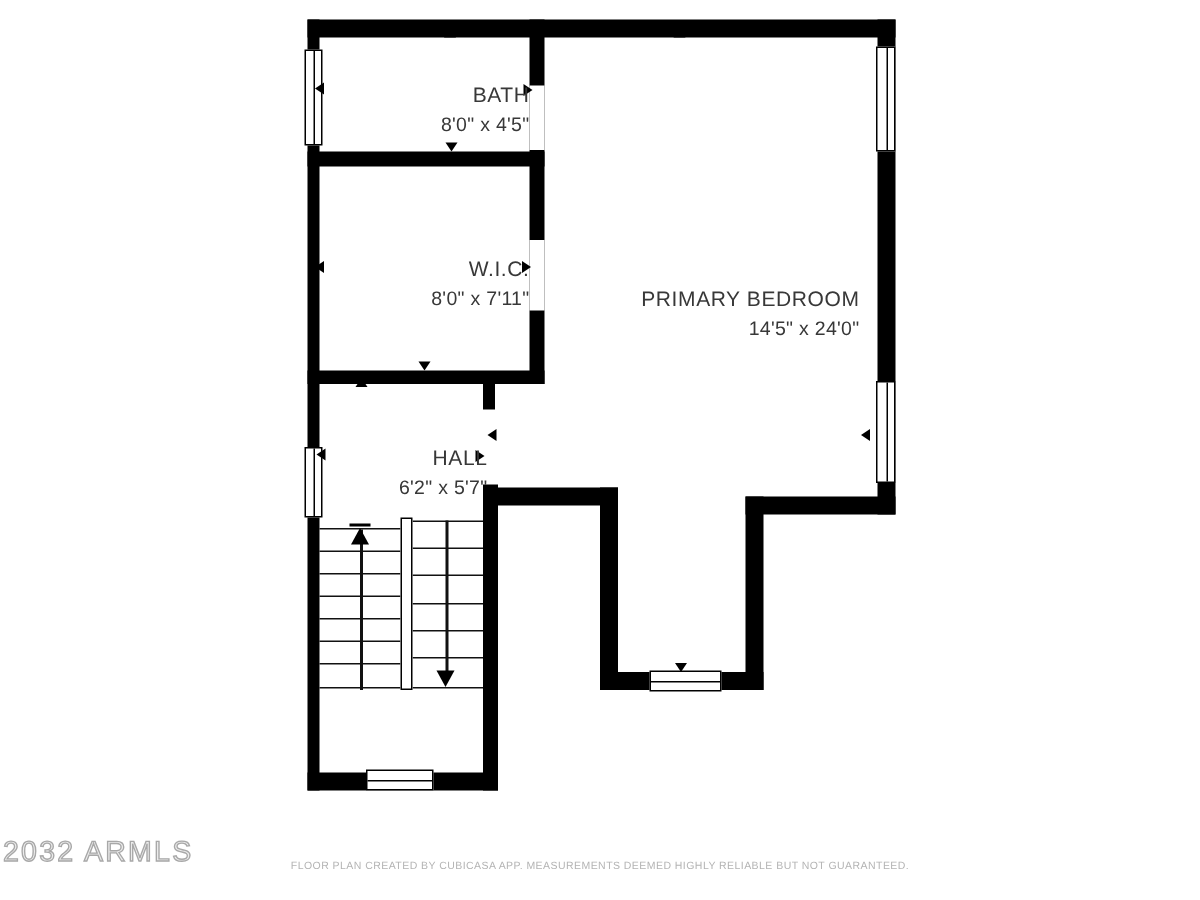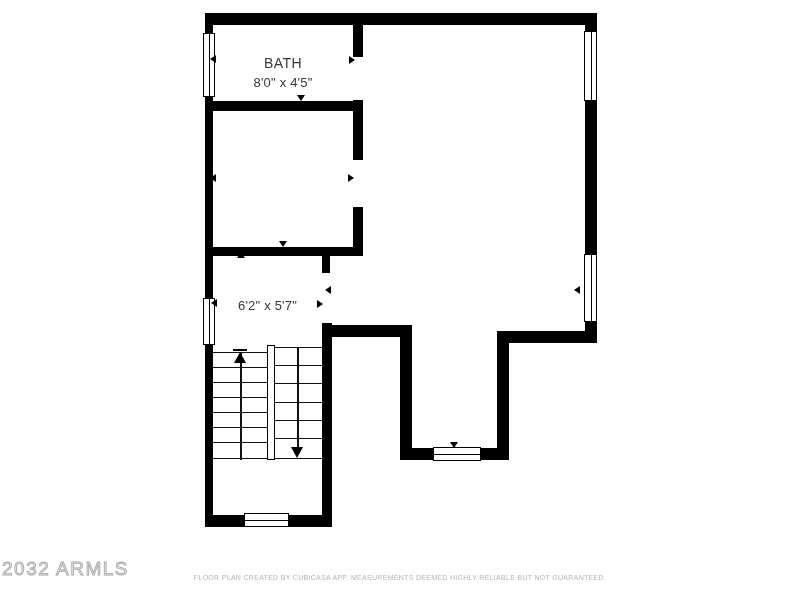--- a/index.html
+++ b/index.html
@@ -14,21 +14,21 @@
   .rail{position:absolute;background:#fff;border:1px solid #000;box-sizing:border-box;z-index:2;}
   .walkline{position:absolute;background:#111;width:1.5px;}
   .arrow-up{position:absolute;width:0;height:0;border-left:6px solid transparent;border-right:6px solid transparent;border-bottom:11px solid #000;z-index:5;}
   .arrow-down{position:absolute;width:0;height:0;border-left:6px solid transparent;border-right:6px solid transparent;border-top:11px solid #000;z-index:5;}
   .crossbar{position:absolute;background:#000;height:2px;width:14px;z-index:5;}
   .tick{position:absolute;width:0;height:0;z-index:5;}
   .tick-up{border-left:4px solid transparent;border-right:4px solid transparent;border-bottom:6px solid #000;}
   .tick-down{border-left:4px solid transparent;border-right:4px solid transparent;border-top:6px solid #000;}
   .tick-left{border-top:4px solid transparent;border-bottom:4px solid transparent;border-right:6px solid #000;}
   .tick-right{border-top:4px solid transparent;border-bottom:4px solid transparent;border-left:6px solid #000;}
-  .room-label{position:absolute;text-align:center;color:#383838;z-index:6;}
+  .room-label{position:absolute;text-align:right;color:#383838;z-index:6;}
   .room-name{font-size:14px;letter-spacing:0.4px;line-height:19px;}
   .room-dims{font-size:13px;letter-spacing:0.2px;line-height:19px;}
   .footer{position:absolute;left:0;right:0;top:574px;text-align:center;font-size:7px;
           color:#b4b4b4;letter-spacing:0.3px;z-index:6;}
   .watermark{position:absolute;left:2px;top:558px;font-size:19px;letter-spacing:1.5px;
              color:#ededed;-webkit-text-stroke:0.9px #a8a8a8;z-index:6;}
 </style>
 </head>
 <body>
 
@@ -100,20 +100,29 @@
   <div class="tick tick-right" style="left:317px;top:300px"></div>
   <div class="tick tick-up" style="left:449px;top:19px"></div>
   <div class="tick tick-right" style="left:349px;top:56px"></div>
   <div class="tick tick-left" style="left:574px;top:286px"></div>
   <div class="tick tick-down" style="left:450px;top:442px"></div>
 
   <div class="room-label" style="left:213px;top:54px;width:140px">
     <div class="room-name">BATH</div>
     <div class="room-dims">8'0" x 4'5"</div>
   </div>
+  <div class="room-label" style="left:213px;top:170px;width:140px">
+    <div class="room-name">W.I.C.</div>
+    <div class="room-dims">8'0" x 7'11"</div>
+  </div>
+  <div class="room-label" style="left:373px;top:190px;width:200px">
+    <div class="room-name">PRIMARY BEDROOM</div>
+    <div class="room-dims">14'5" x 24'0"</div>
+  </div>
   <div class="room-label" style="left:210px;top:296px;width:115px">
+    <div class="room-name">HALL</div>
     <div class="room-dims">6'2" x 5'7"</div>
   </div>
 
   <div class="watermark">2032 ARMLS</div>
   <div class="footer">FLOOR PLAN CREATED BY CUBICASA APP. MEASUREMENTS DEEMED HIGHLY RELIABLE BUT NOT GUARANTEED.</div>
 
 </div>
 
 </body></html>

